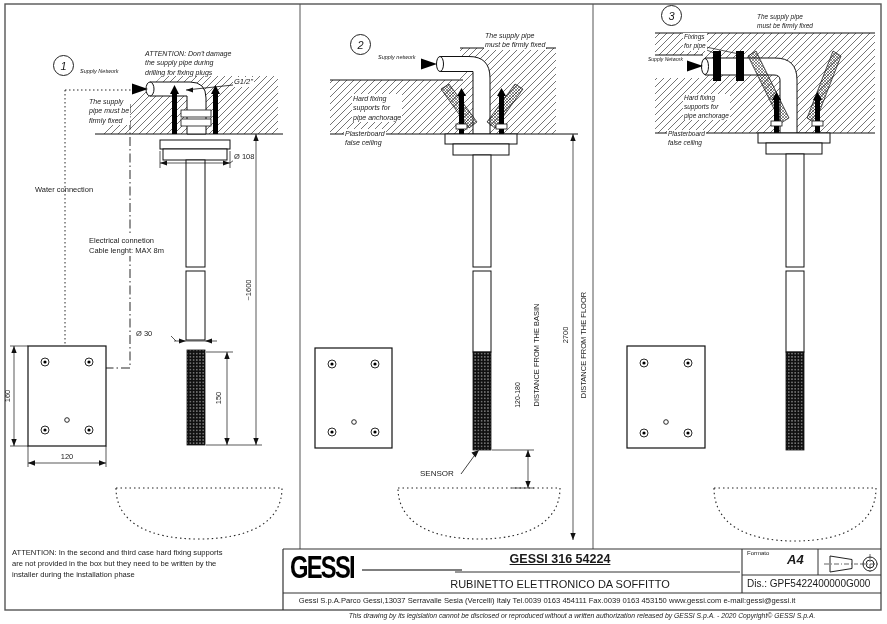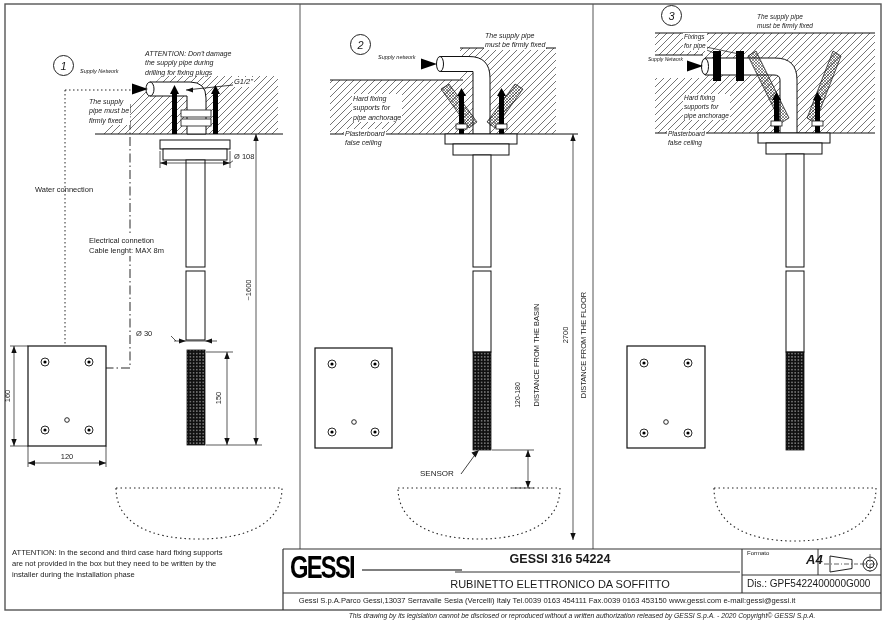--- a/index.html
+++ b/index.html
@@ -292,21 +292,21 @@
 supports for
 pipe anchorage</div>
 <div class="lbl it bg" style="left:667px;top:130px;font-size:6.5px;">Plasterboard
 false ceiling</div>
 
 <div class="lbl" style="left:12px;top:547px;font-size:7.6px;line-height:1.45;">ATTENTION: In the second and third case hard fixing supports
 are not provided in the box but they need to be written by the
 installer during the installation phase</div>
 
 <div id="logo">GESSI</div>
-<div class="tb" style="left:420px;top:552px;width:280px;text-align:center;font-size:12.5px;font-weight:bold;">GESSI 316 54224</div>
+<div class="tb" style="left:420px;top:552px;width:280px;text-align:center;font-size:12.5px;font-weight:bold;text-decoration:underline;">GESSI 316 54224</div>
 <div class="tb" style="left:430px;top:578px;width:260px;text-align:center;font-size:11px;">RUBINETTO ELETTRONICO DA SOFFITTO</div>
 <div class="tb" style="left:747px;top:550px;font-size:6px;">Formato</div>
-<div class="tb" style="left:806px;top:552px;font-size:13px;font-weight:bold;font-style:italic;">A4</div>
+<div class="tb" style="left:787px;top:552px;font-size:13px;font-weight:bold;font-style:italic;">A4</div>
 <div class="tb" style="left:747px;top:578px;font-size:10px;">Dis.: GPF5422400000G000</div>
 <div class="tb" style="left:283px;top:596px;width:528px;text-align:center;font-size:7.6px;">Gessi S.p.A.Parco Gessi,13037 Serravalle Sesia (Vercelli) Italy Tel.0039 0163 454111 Fax.0039 0163 453150 www.gessi.com e-mail:gessi@gessi.it</div>
 <div class="tb it" style="left:283px;top:612px;width:598px;text-align:center;font-size:6.8px;font-style:italic;">This drawing by its legislation cannot be disclosed or reproduced without a written authorization released by GESSI S.p.A. - 2020 Copyright© GESSI S.p.A.</div>
 
 </div>
 
 </body></html>

